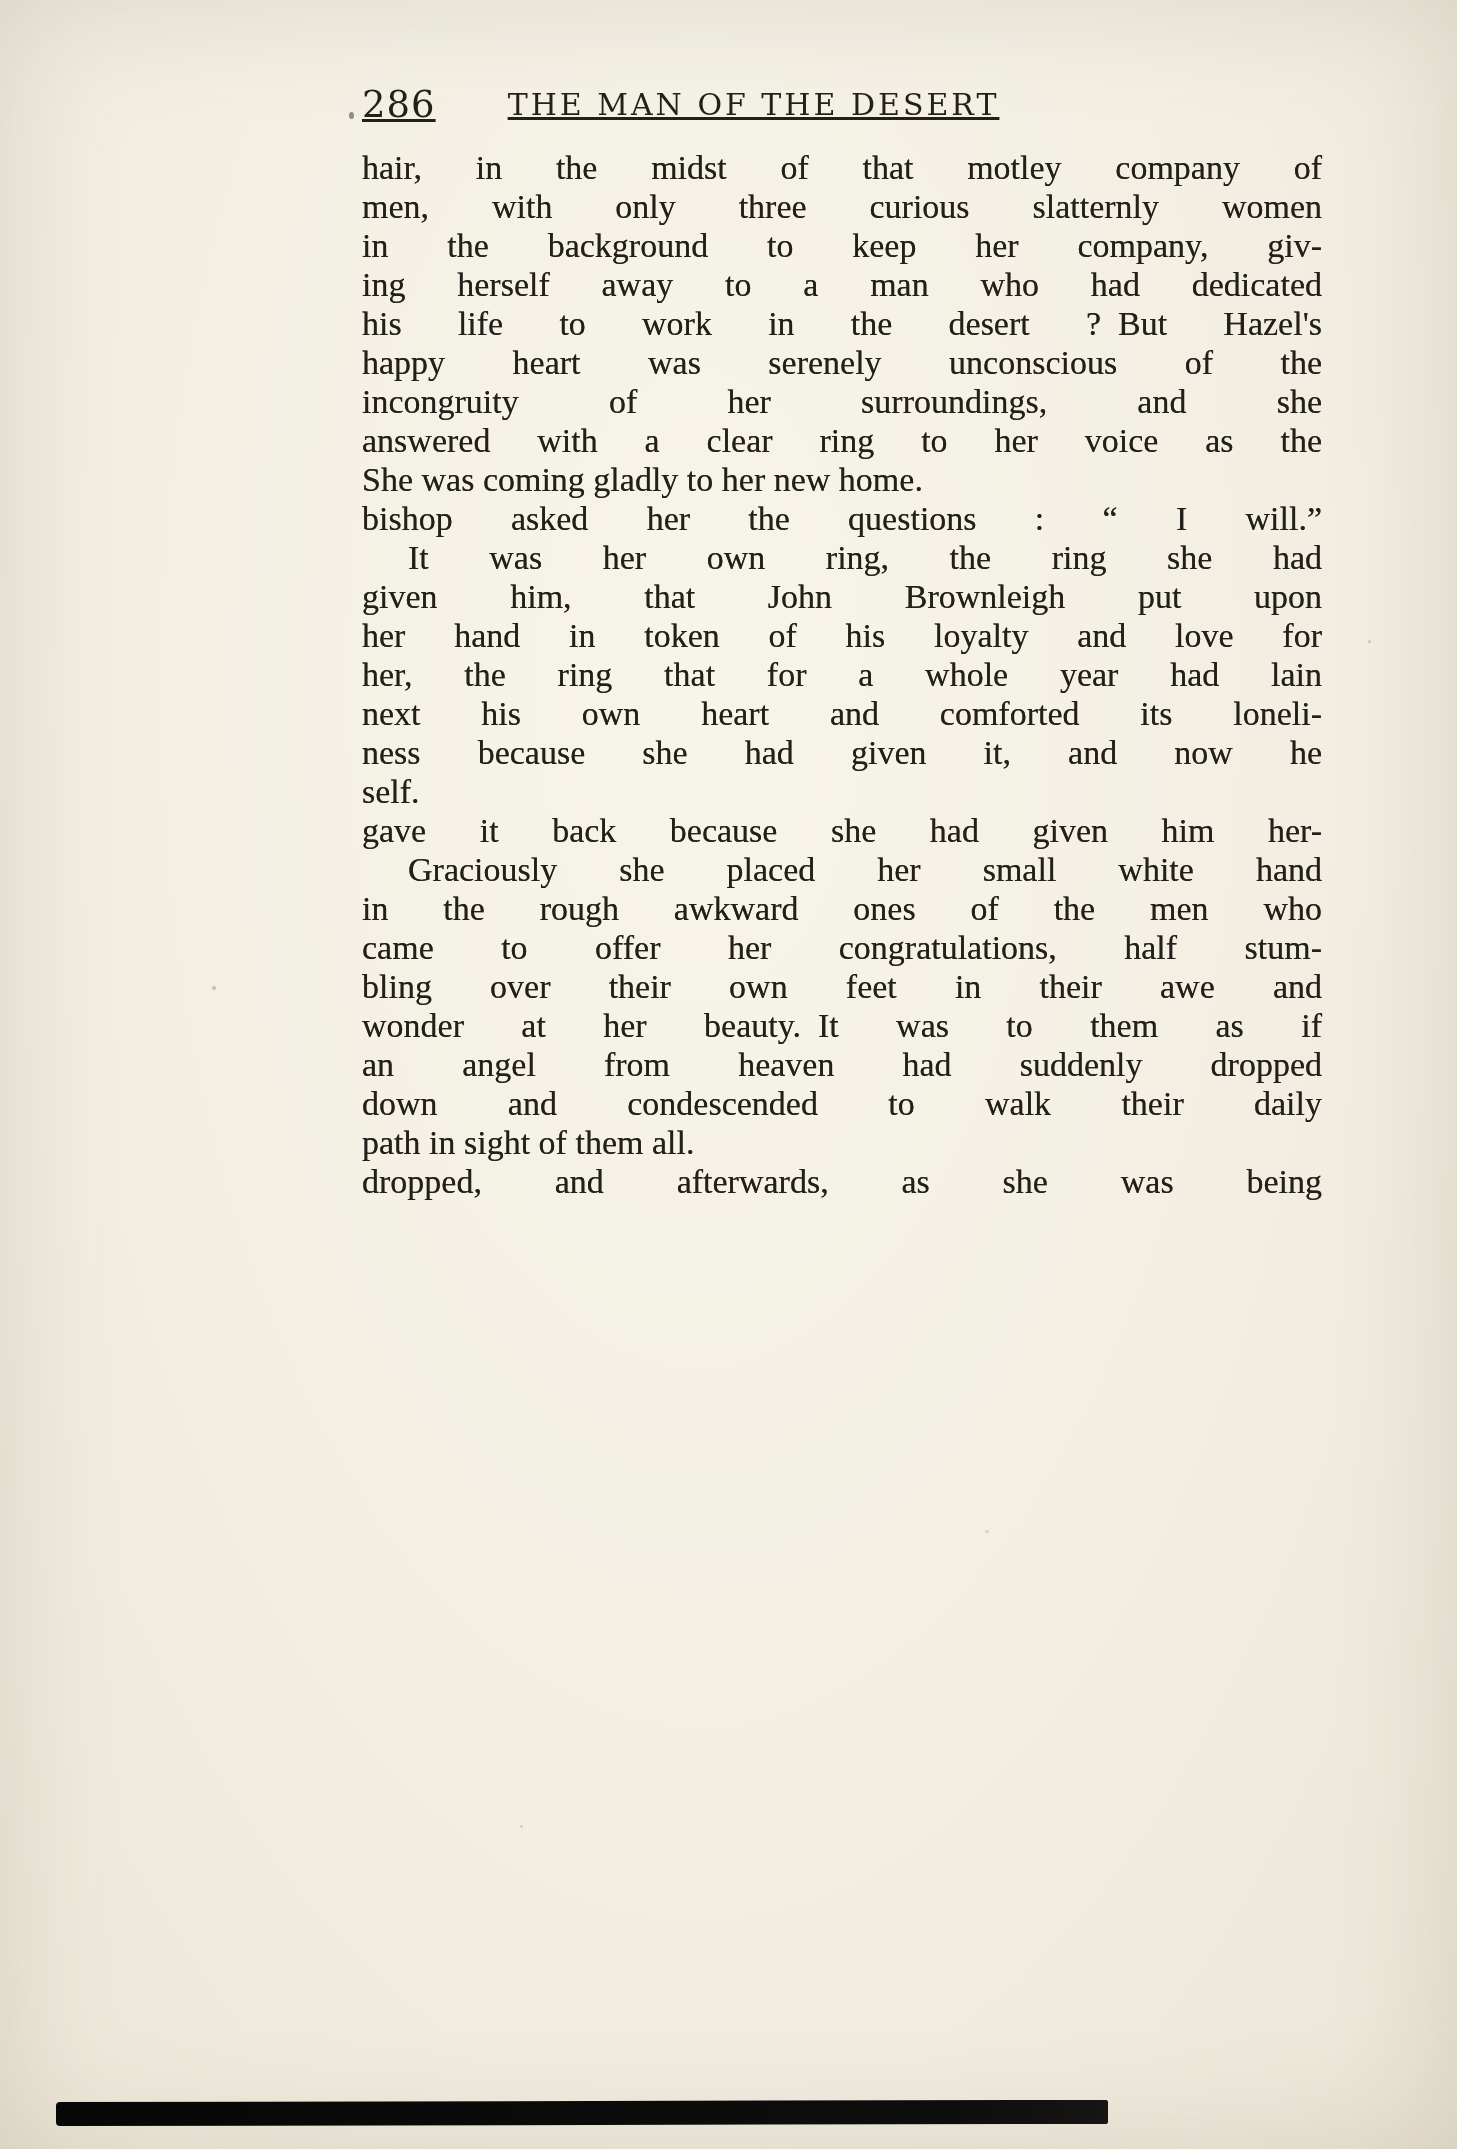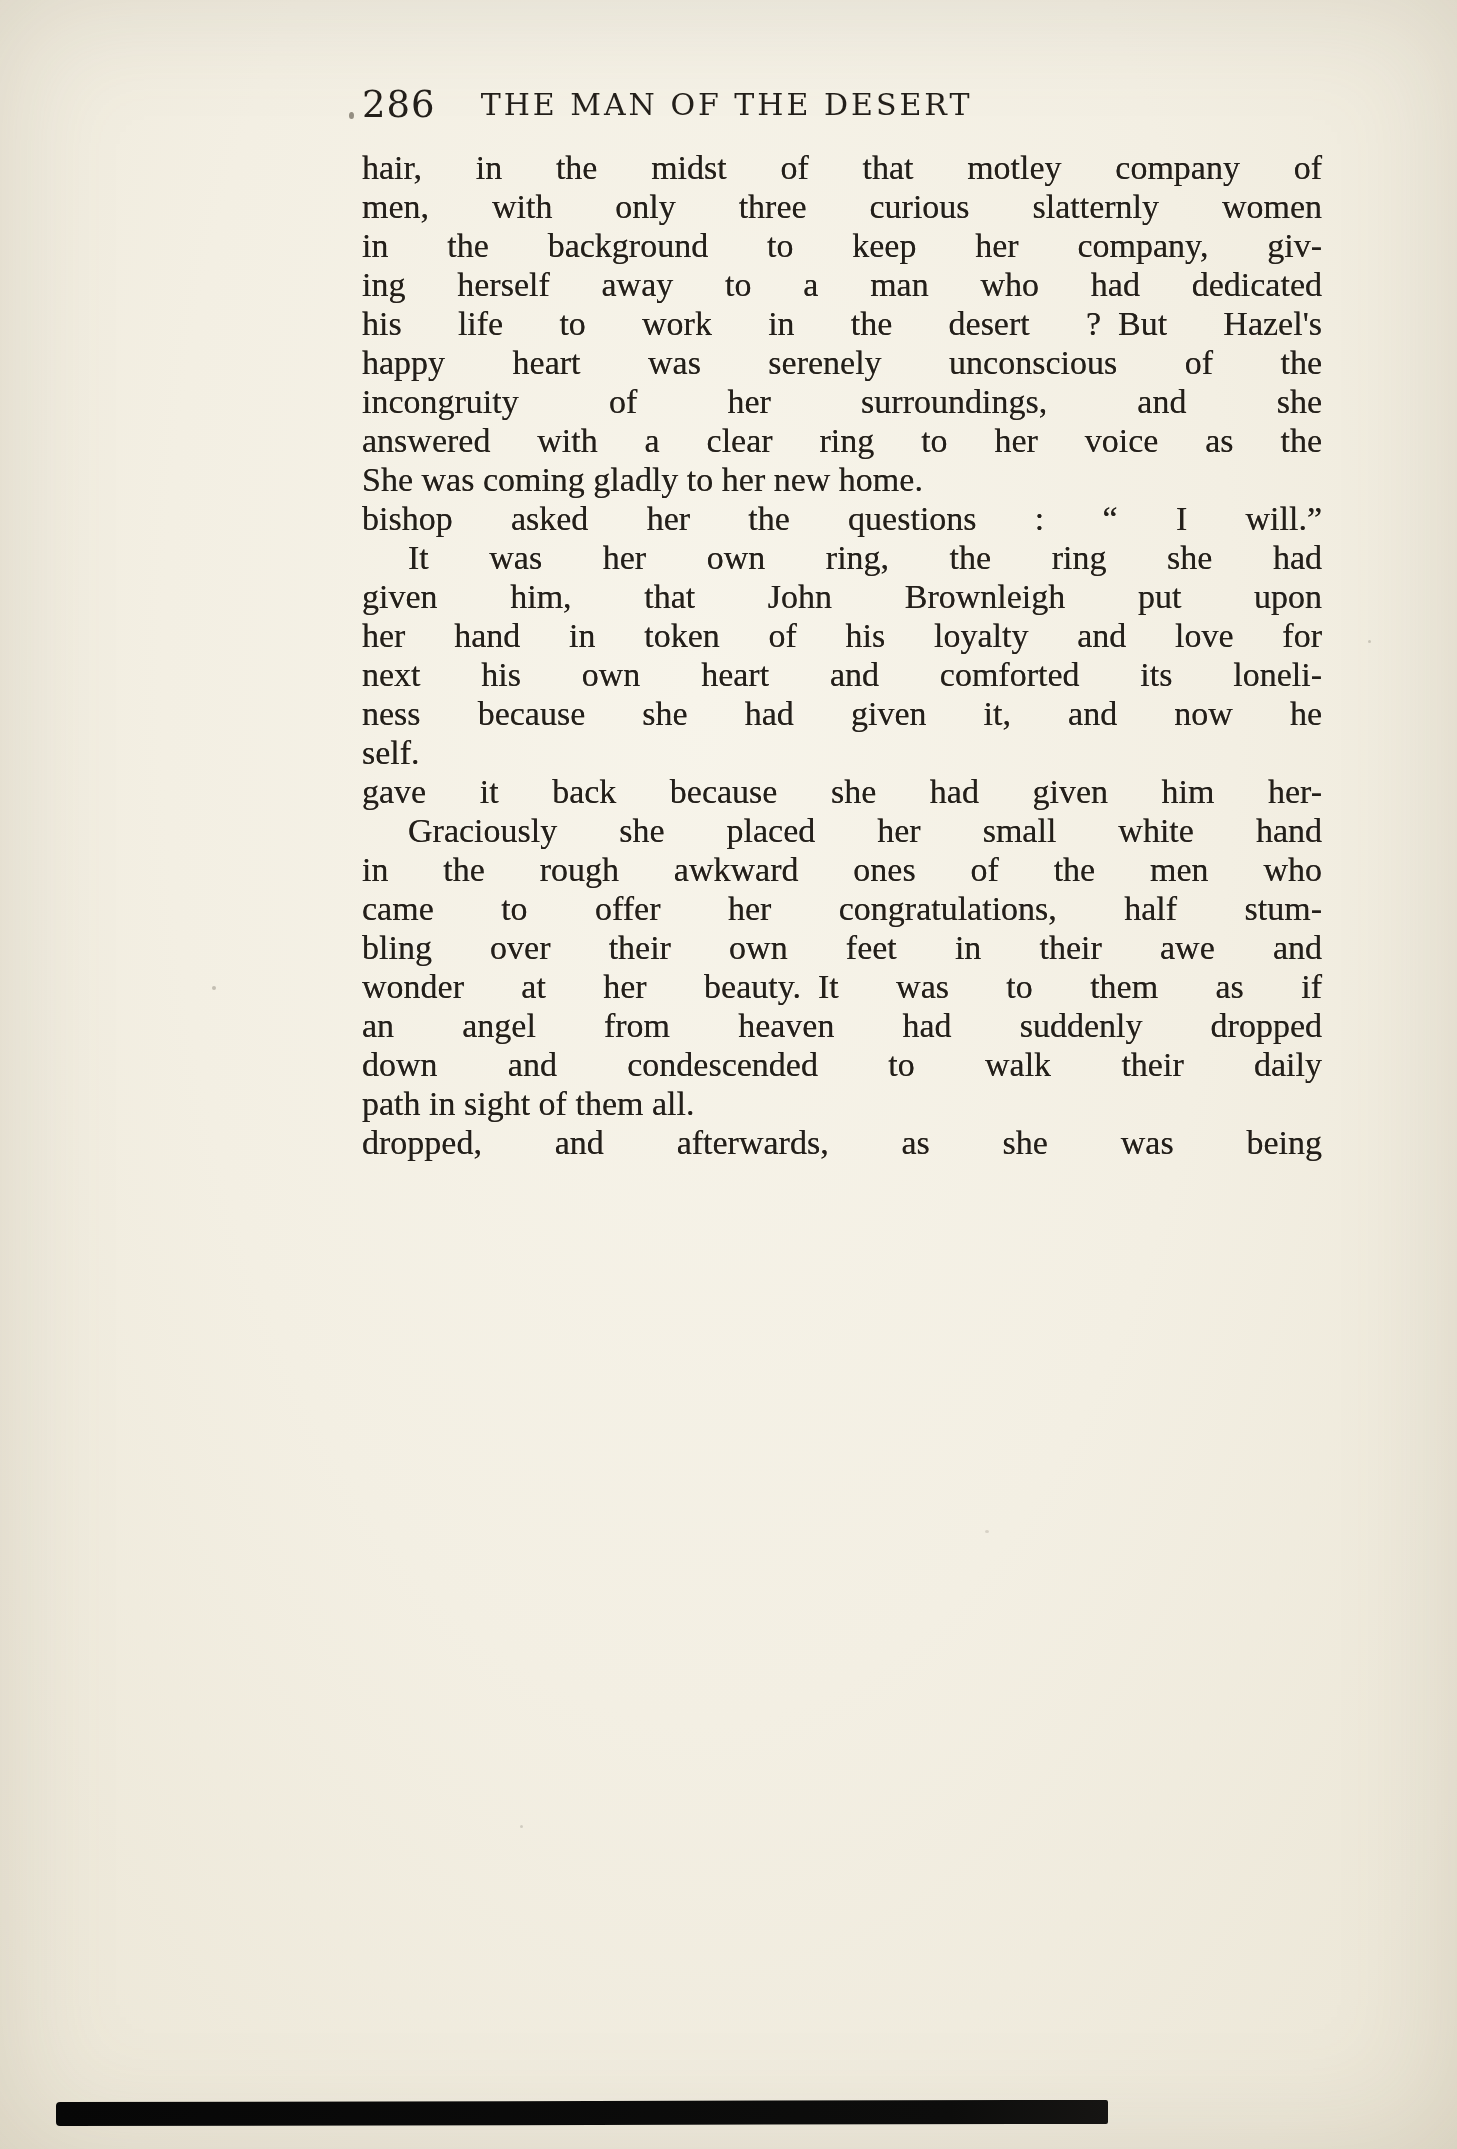--- a/index.html
+++ b/index.html
@@ -22,23 +22,24 @@
   }
   .text-block {
     position: absolute;
     left: 362px;
     top: 84px;
     width: 960px;
   }
   .page-header {
     display: flex;
     align-items: flex-start;
-    gap: 45px;
+    gap: 72px;
     margin-bottom: 22px;
     white-space: nowrap;
+    text-decoration: underline;
   }
   .page-number {
     font-size: 37px;
     line-height: 42px;
     letter-spacing: 1px;
   }
   .running-title {
     font-size: 30px;
     line-height: 42px;
     letter-spacing: 3px;
@@ -101,20 +102,21 @@
           <div class="line">happy heart was serenely unconscious of the</div>
           <div class="line">incongruity of her surroundings, and she</div>
           <div class="line">answered with a clear ring to her voice as the</div>
           <div class="line ragged">She was coming gladly to her new home.</div>
           <div class="line">bishop asked her the questions : “ I will.”</div>
         </div>
         <div class="paragraph">
           <div class="line indent">It was her own ring, the ring she had</div>
           <div class="line">given him, that John Brownleigh put upon</div>
           <div class="line">her hand in token of his loyalty and love for</div>
+          <div class="line">her, the ring that for a whole year had lain</div>
           <div class="line">next his own heart and comforted its loneli-</div>
           <div class="line">ness because she had given it, and now he</div>
           <div class="line ragged">self.</div>
           <div class="line">gave it back because she had given him her-</div>
         </div>
         <div class="paragraph">
           <div class="line indent">Graciously she placed her small white hand</div>
           <div class="line">in the rough awkward ones of the men who</div>
           <div class="line">came to offer her congratulations, half stum-</div>
           <div class="line">bling over their own feet in their awe and</div>

